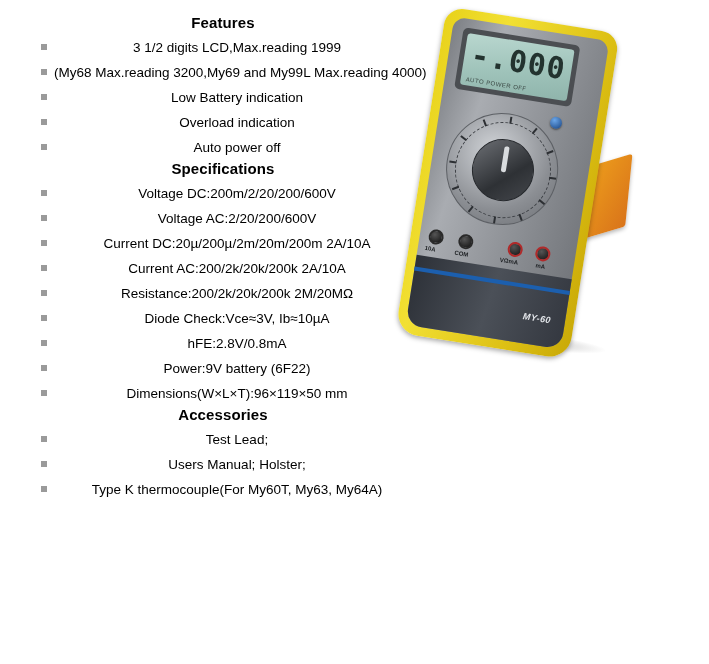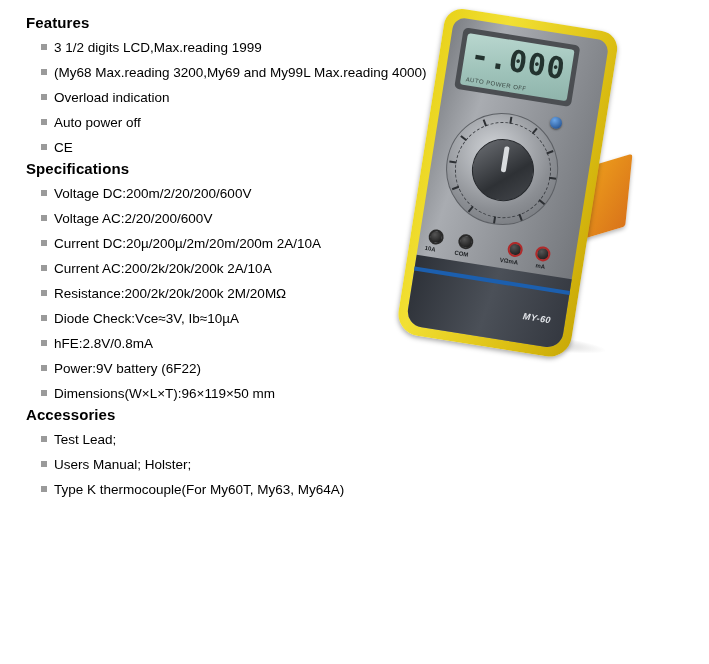--- a/index.html
+++ b/index.html
@@ -10,20 +10,21 @@
     background: #ffffff;
     font-family: "Liberation Sans", sans-serif;
     color: #000000;
     position: relative;
     overflow: hidden;
   }
   .page {
     position: relative;
     width: 709px;
     height: 532px;
+    text-align: center;
   }
   .text-col {
     position: absolute;
     left: 0;
     top: 0;
     width: 420px;
     padding: 14px 0 0 26px;
   }
   h2.section {
     font-size: 15px;
@@ -228,23 +229,23 @@
 <body>
 
 <div class="page">
 
   <div class="text-col">
 
     <h2 class="section">Features</h2>
     <ul class="list">
       <li><span class="marker"></span><span>3 1/2 digits LCD,Max.reading 1999</span></li>
       <li><span class="marker"></span><span>(My68 Max.reading 3200,My69 and My99L Max.reading 4000)</span></li>
+      <li><span class="marker"></span><span>Low Battery indication</span></li>
       <li><span class="marker"></span><span>Overload indication</span></li>
       <li><span class="marker"></span><span>Auto power off</span></li>
-      <li><span class="marker"></span><span>CE</span></li>
     </ul>
 
     <h2 class="section">Specifications</h2>
     <ul class="list">
       <li><span class="marker"></span><span>Voltage DC:200m/2/20/200/600V</span></li>
       <li><span class="marker"></span><span>Voltage AC:2/20/200/600V</span></li>
       <li><span class="marker"></span><span>Current DC:20µ/200µ/2m/20m/200m 2A/10A</span></li>
       <li><span class="marker"></span><span>Current AC:200/2k/20k/200k 2A/10A</span></li>
       <li><span class="marker"></span><span>Resistance:200/2k/20k/200k 2M/20MΩ</span></li>
       <li><span class="marker"></span><span>Diode Check:Vce≈3V, Ib≈10µA</span></li>

